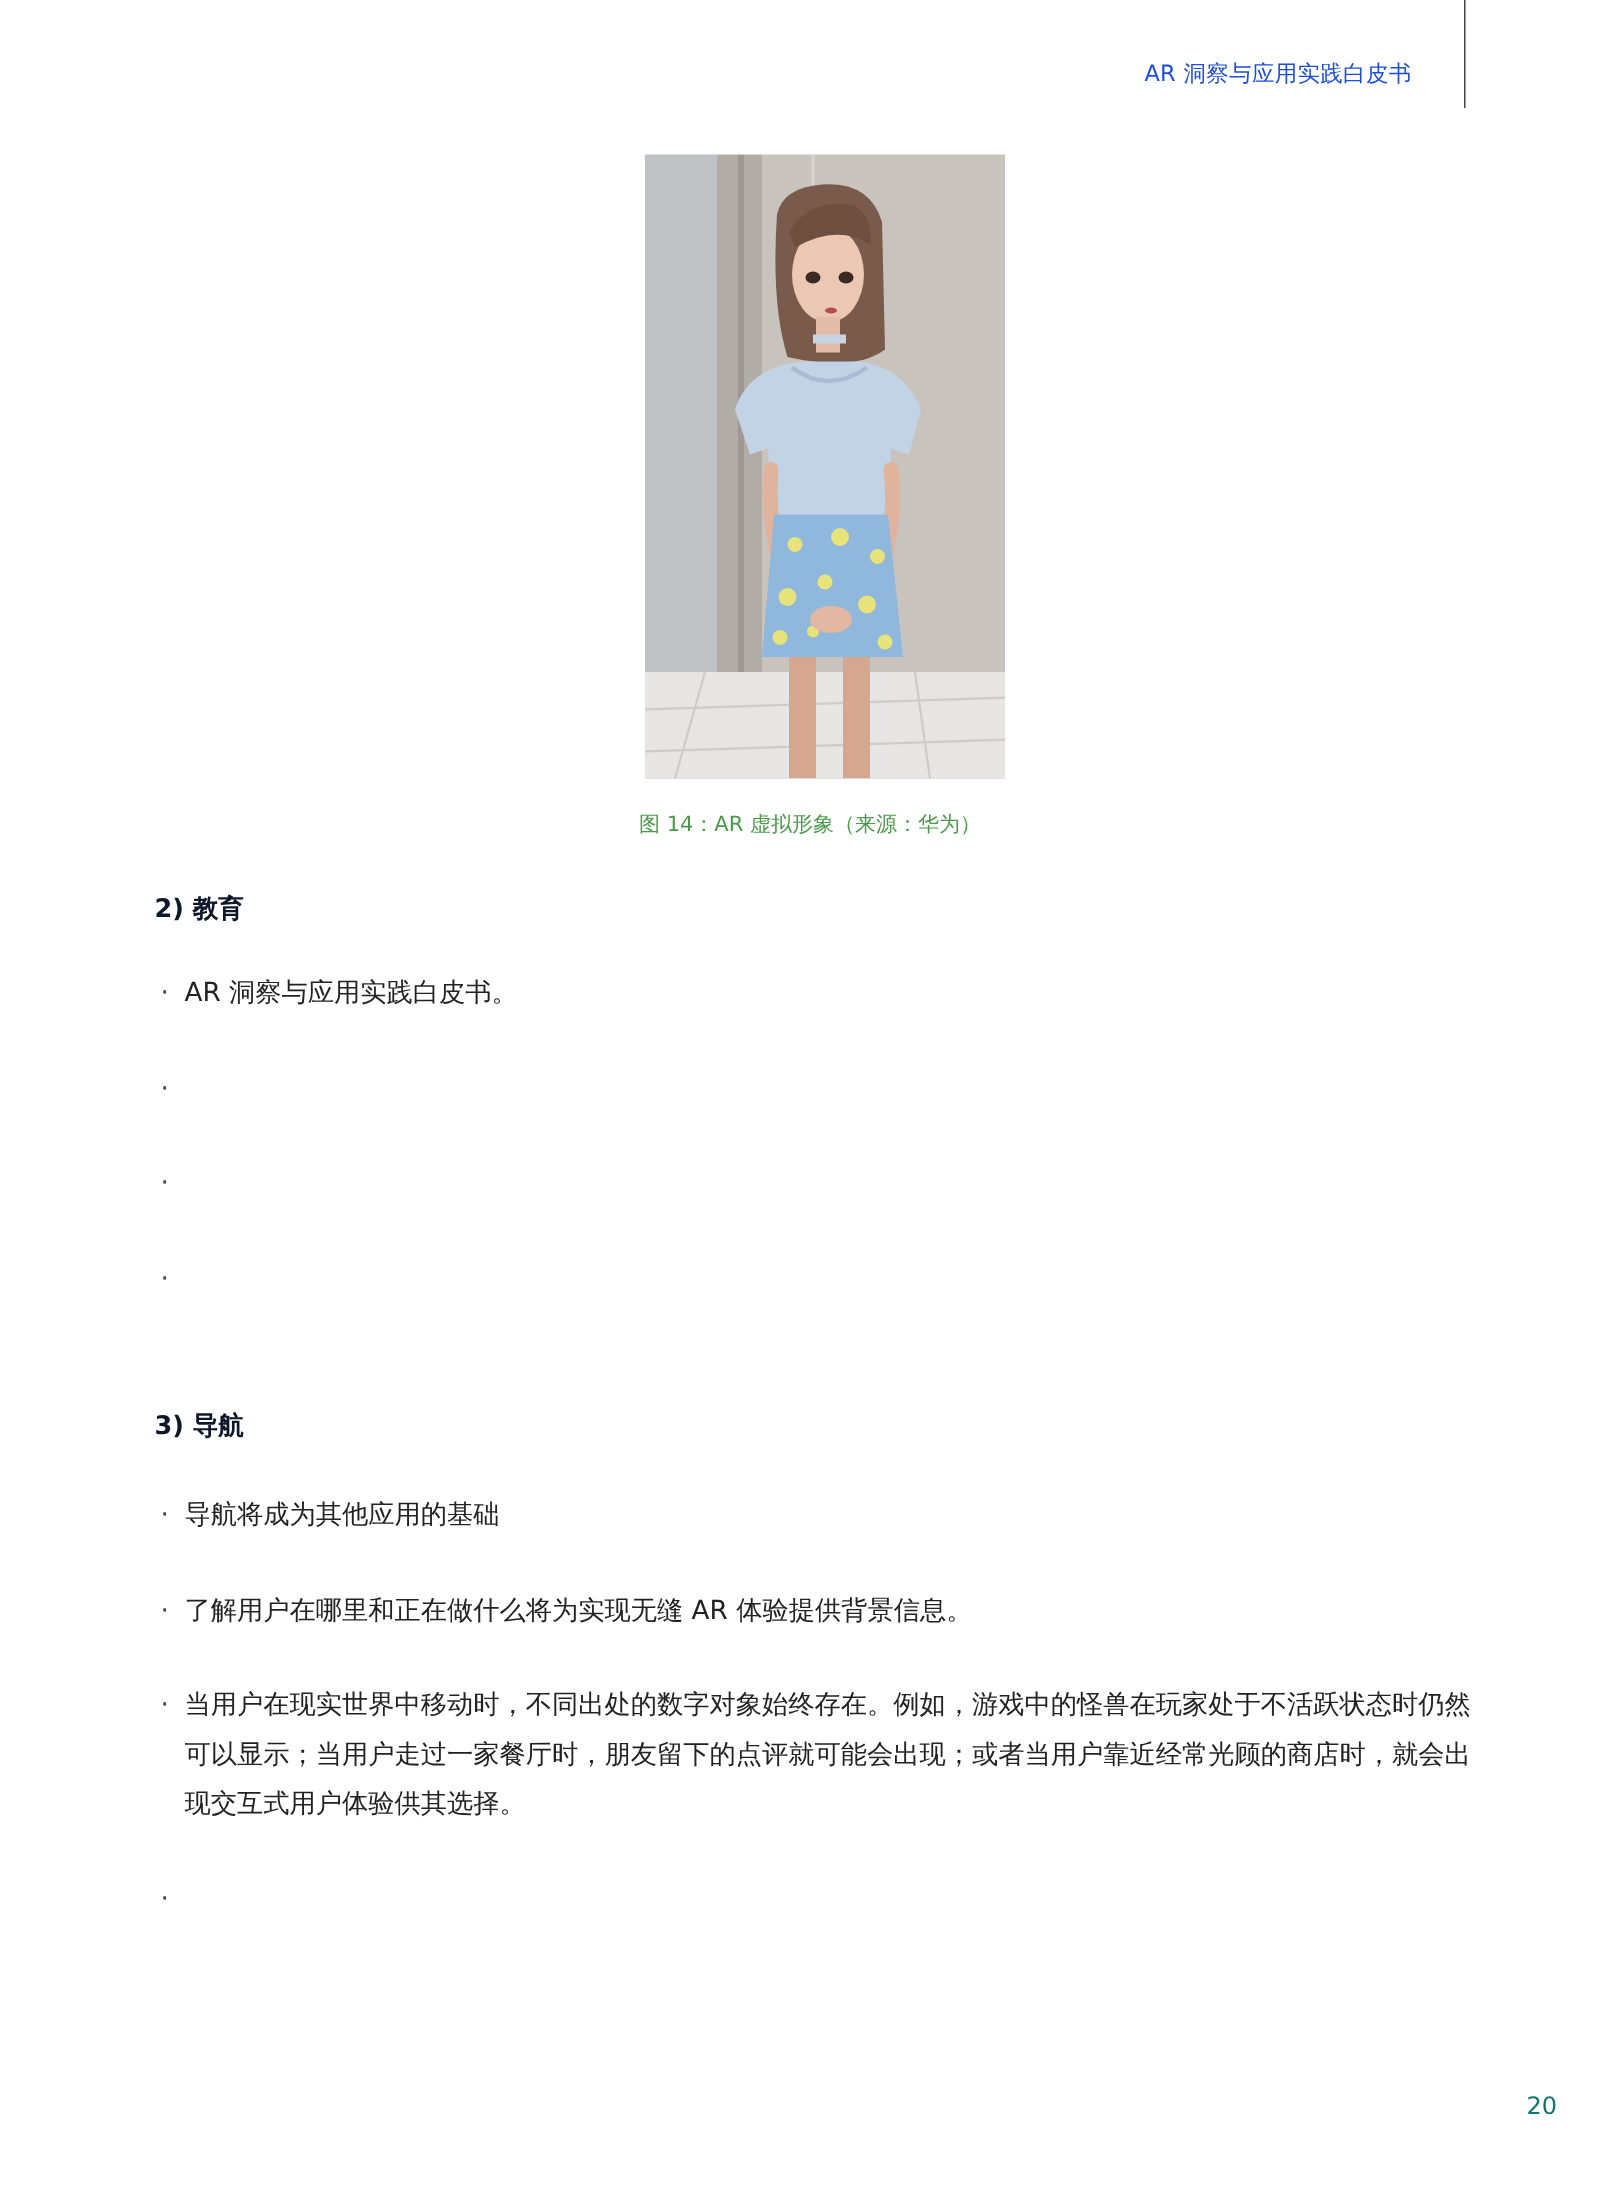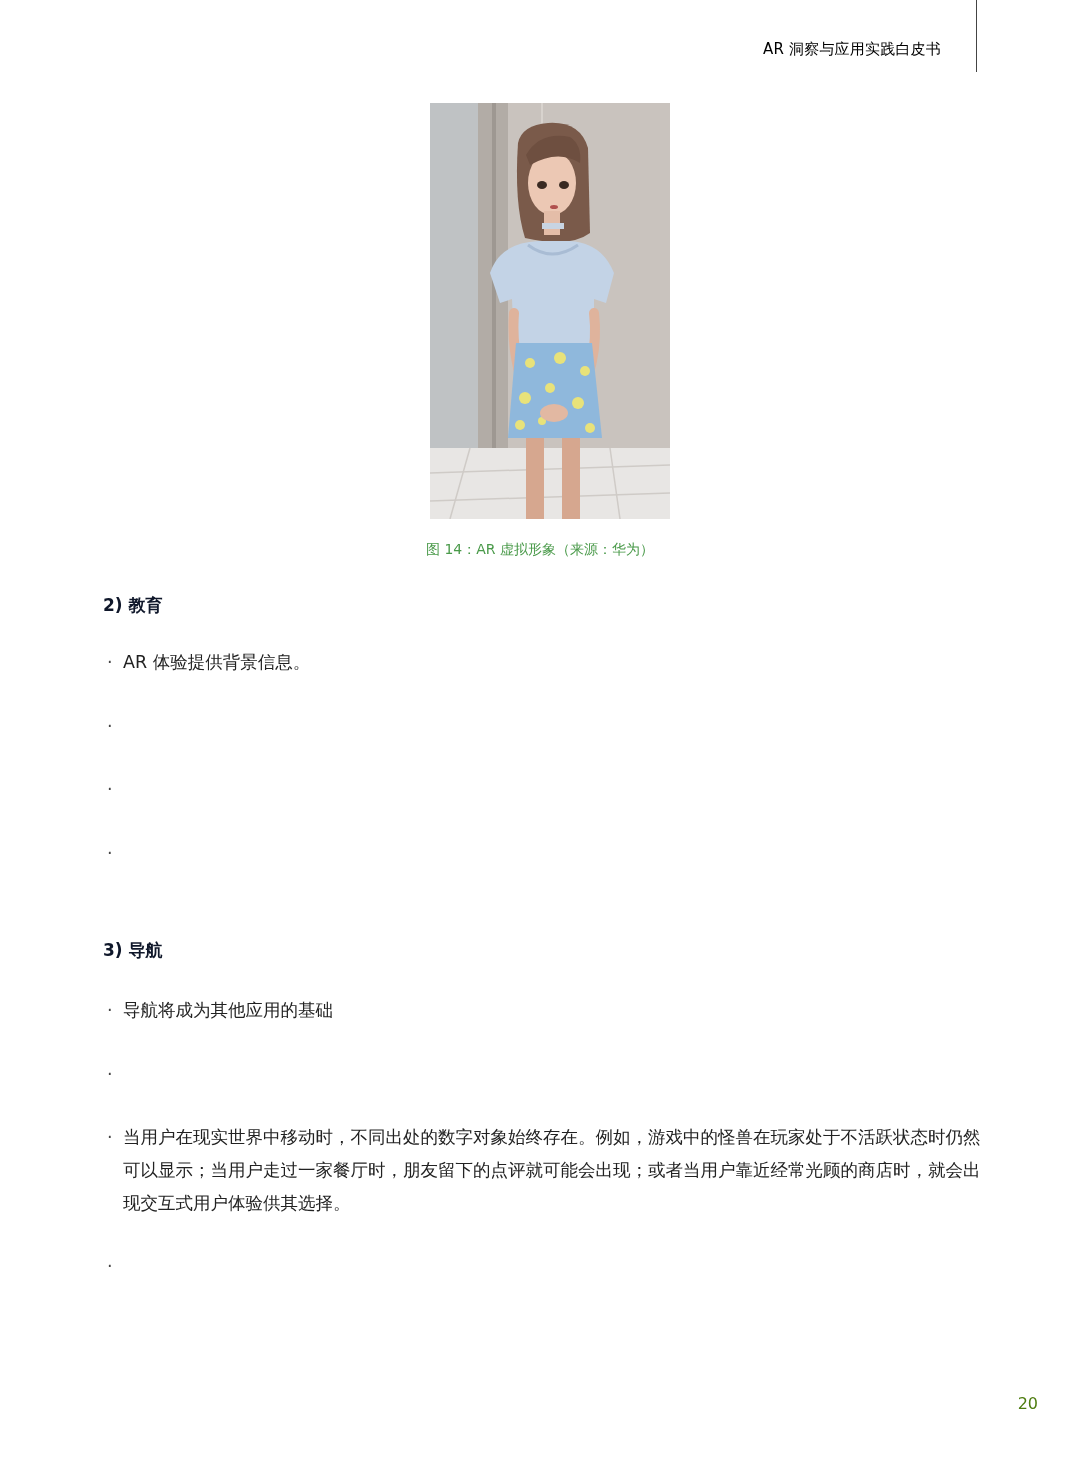--- a/index.html
+++ b/index.html
@@ -1,21 +1,21 @@
 <!DOCTYPE html>
 <html><head>
   <meta charset="utf-8">
   <style>
     * { margin: 0; padding: 0; box-sizing: border-box; }
     html, body { width: 1080px; height: 1466px; background: #ffffff; overflow: hidden; }
     body { position: relative; font-family: "DejaVu Sans", "Liberation Sans", sans-serif; color: #222222; }
 
     .header-title {
       position: absolute; top: 40px; right: 139px;
-      font-size: 15px; color: #000000; letter-spacing: 0.2px;
+      font-size: 15px; color: #1d4ed8; letter-spacing: 0.2px;
     }
     .header-rule {
       position: absolute; left: 976px; top: 0; width: 1px; height: 72px; background: #444444;
     }
 
     .figure {
       position: absolute; left: 430px; top: 103px; width: 240px; height: 416px;
       overflow: hidden; background: #cfcac5;
     }
     .figure svg { display: block; width: 240px; height: 416px; }
@@ -32,21 +32,21 @@
     .bullet {
       position: absolute; left: 107px; width: 880px;
       font-size: 17.5px; line-height: 33px; color: #222222;
       padding-left: 16px;
     }
     .bullet .dot {
       position: absolute; left: 0; top: 0; width: 16px; color: #444444;
     }
 
     .page-number {
-      position: absolute; right: 42px; top: 1394px; font-size: 16px; color: #4d7c0f;
+      position: absolute; right: 42px; top: 1394px; font-size: 16px; color: #0f766e;
     }
   </style>
 </head>
 <body>
 
 <div>
   <div class="header-title">AR 洞察与应用实践白皮书</div>
   <div class="header-rule"></div>
 </div>
 
@@ -109,40 +109,41 @@
     <rect x="132" y="335" width="18" height="81" fill="#d6a78f"></rect>
   </svg>
 </div>
 
 <div class="caption">图 14：AR 虚拟形象（来源：华为）</div>
 
 <div class="section-heading" style="top:594px;">2) 教育</div>
 
 <div class="bullet" style="top:646px;">
   <span class="dot">·</span>
-  <span>AR 体验提供背景信息。</span>
+  <span>AR 洞察与应用实践白皮书。</span>
 </div>
 <div class="bullet" style="top:710px;">
   <span class="dot">·</span>
 </div>
 <div class="bullet" style="top:773px;">
   <span class="dot">·</span>
 </div>
 <div class="bullet" style="top:837px;">
   <span class="dot">·</span>
 </div>
 
 <div class="section-heading" style="top:939px;">3) 导航</div>
 
 <div class="bullet" style="top:994px;">
   <span class="dot">·</span>
   <span>导航将成为其他应用的基础</span>
 </div>
 <div class="bullet" style="top:1058px;">
   <span class="dot">·</span>
+  <span>了解用户在哪里和正在做什么将为实现无缝 AR 体验提供背景信息。</span>
 </div>
 <div class="bullet" style="top:1121px;">
   <span class="dot">·</span>
   <span>当用户在现实世界中移动时，不同出处的数字对象始终存在。例如，游戏中的怪兽在玩家处于不活跃状态时仍然可以显示；当用户走过一家餐厅时，朋友留下的点评就可能会出现；或者当用户靠近经常光顾的商店时，就会出现交互式用户体验供其选择。</span>
 </div>
 <div class="bullet" style="top:1250px;">
   <span class="dot">·</span>
 </div>
 
 <div class="page-number">20</div>

